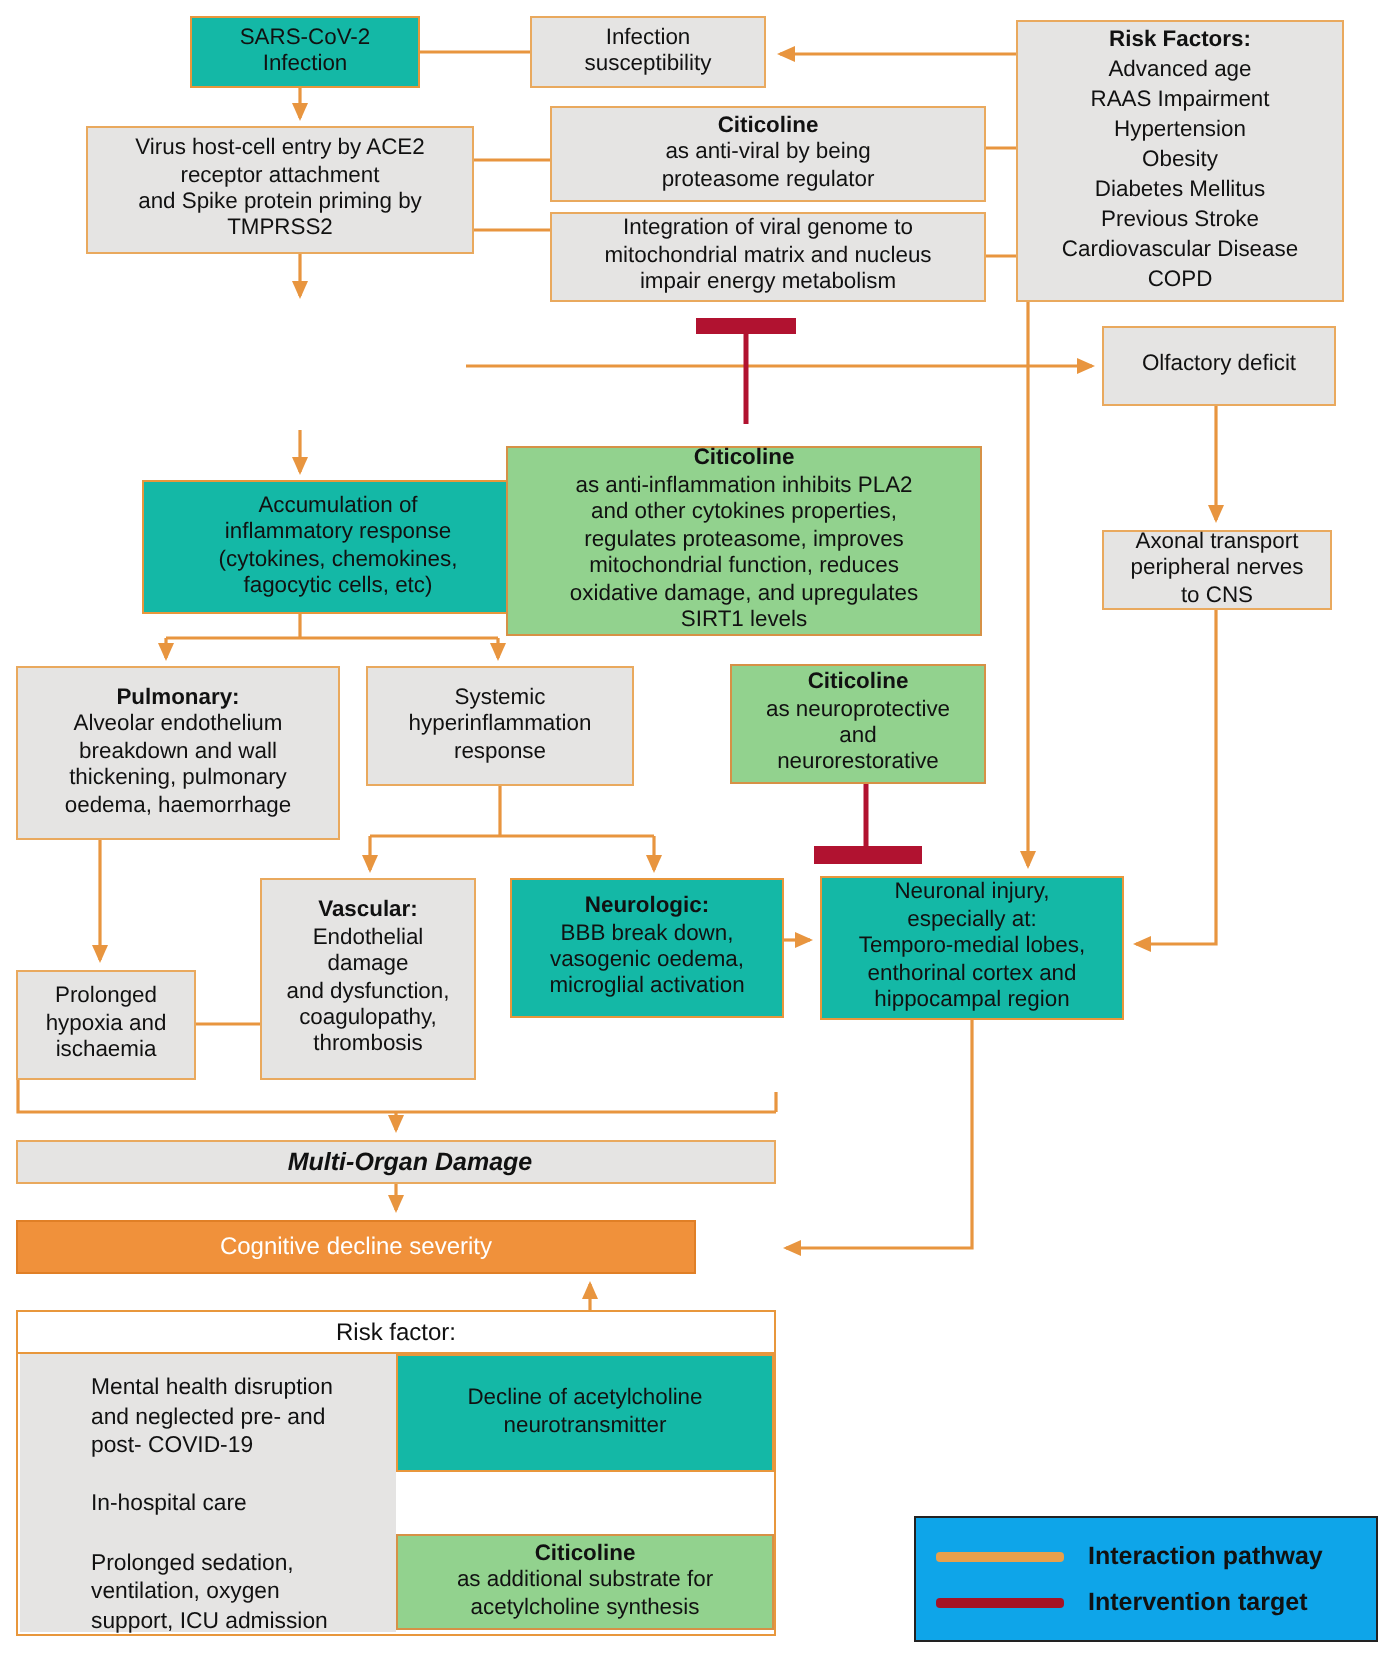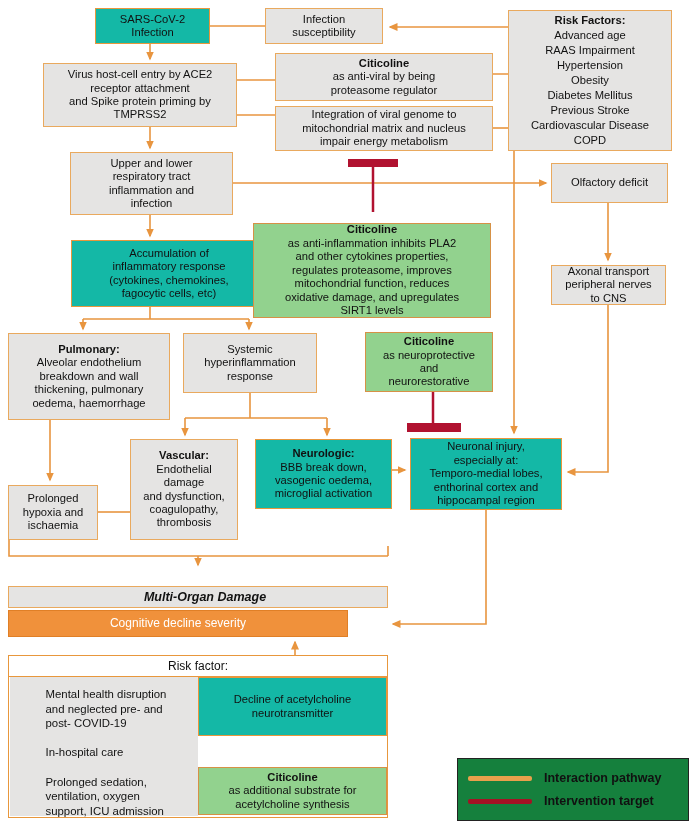--- a/index.html
+++ b/index.html
@@ -19,21 +19,21 @@
   .green  { background:#92D28E; border-color:#D69146; }
   .orangebar { background:#F0913B; border-color:#E07F26; color:#ffffff; font-size:12px; }
   .whitebox { background:#ffffff; border-color:#E8973C; }
   .title { font-weight:bold; }
   .t { white-space:pre-line; }
   .italicbold { font-weight:bold; font-style:italic; font-size:12.5px; }
   .leftalign { justify-content:flex-start; align-items:flex-start; text-align:left;
                padding:10px 6px 6px 13px; font-size:11.4px; line-height:1.28; }
   .rf-items div { line-height:1.33; }
   .legend {
-    position:absolute; box-sizing:border-box; z-index:2; background:#15803d;
+    position:absolute; box-sizing:border-box; z-index:2; background:#0ea5e9;
     border:1.5px solid #222; display:flex; flex-direction:column; justify-content:center;
     gap:9px; padding:6px 10px;
   }
   .legend-row { display:flex; align-items:center; gap:12px; }
   .swatch { width:64px; height:5px; border-radius:2px; }
   .swatch-orange { background:#E8A04C; }
   .swatch-red { background:#A51224; }
   .legend-label { font-weight:bold; font-size:12.5px; color:#111; }
 </style>
 </head>
@@ -122,26 +122,20 @@
     <div class="t">as anti-viral by being
 proteasome regulator</div>
   </div>
 
   <div class="box grey" style="left:275px; top:106px; width:218px; height:45px;">
     <div class="t">Integration of viral genome to
 mitochondrial matrix and nucleus
 impair energy metabolism</div>
   </div>
 
-  <div class="box grey" style="left:70px; top:152px; width:163px; height:63px;">
-    <div class="t">Upper and lower
-respiratory tract
-inflammation and
-infection</div>
-  </div>
 
   <div class="box grey" style="left:551px; top:163px; width:117px; height:40px;">
     <div class="t">Olfactory deficit</div>
   </div>
 
   <div class="box grey" style="left:551px; top:265px; width:115px; height:40px;">
     <div class="t">Axonal transport
 peripheral nerves
 to CNS</div>
   </div>
@@ -207,21 +201,21 @@
 enthorinal cortex and
 hippocampal region</div>
   </div>
 
   <div class="box grey" style="left:8px; top:485px; width:90px; height:55px;">
     <div class="t">Prolonged
 hypoxia and
 ischaemia</div>
   </div>
 
-  <div class="box grey italicbold" style="left:8px; top:586px; width:380px; height:22px;padding-left:16px;">
+  <div class="box grey italicbold" style="left:8px; top:570px; width:380px; height:22px;padding-left:16px;">
     <div class="t">Multi-Organ Damage</div>
   </div>
 
   <div class="box orangebar" style="left:8px; top:610px; width:340px; height:27px;">
     <div class="t">Cognitive decline severity</div>
   </div>
 
   <div class="box whitebox" style="left:8px; top:655px; width:380px; height:163px;"></div>
 
   <div class="box whitebox" style="left:8px; top:655px; width:380px; height:22px; font-size:12px;">

